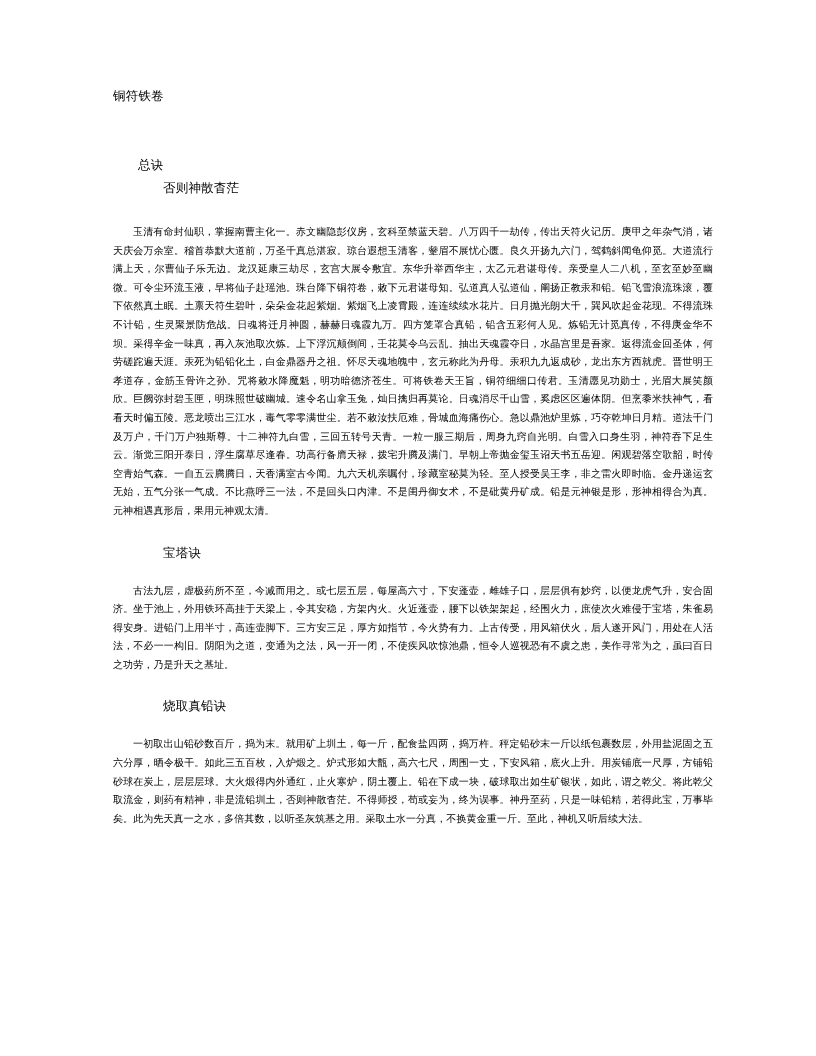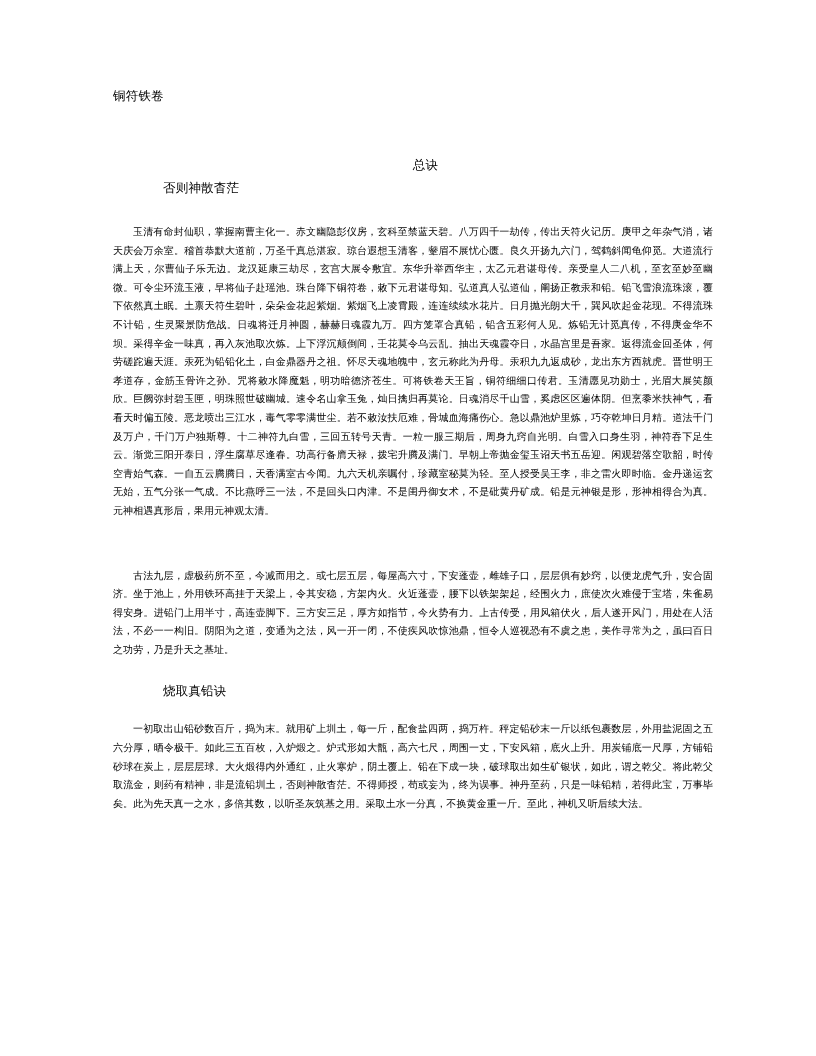--- a/index.html
+++ b/index.html
@@ -32,21 +32,20 @@
     line-height: 1.2;
     margin: 0 0 54px 0;
     letter-spacing: 0.2px;
   }
   .h-level-1 {
     font-size: 12.5px;
     line-height: 1.2;
     margin: 0 0 0 25px;
     padding: 0;
     letter-spacing: 0.2px;
-    text-align: center;
   }
   .h-level-2 {
     font-size: 12.5px;
     line-height: 1.2;
     margin: 8px 0 0 50px;
     padding: 0;
     letter-spacing: 0.2px;
   }
   .section-heading {
     font-size: 12.5px;
@@ -81,20 +80,21 @@
     <div class="h-level-1">总诀</div>
 
     <div class="h-level-2">否则神散杳茫</div>
 
     <div class="gap-xl"></div>
 
     <p class="body-text">玉清有命封仙职，掌握南曹主化一。赤文幽隐彭仪房，玄科至禁蓝天碧。八万四千一劫传，传出天符火记历。庚甲之年杂气消，诸天庆会万余室。稽首恭默大道前，万圣千真总湛寂。琼台遐想玉清客，颦眉不展忧心匮。良久开扬九六门，驾鹤斜闻龟仰觅。大道流行满上天，尔曹仙子乐无边。龙汉延康三劫尽，玄宫大展令敷宜。东华升举西华主，太乙元君谌母传。亲受皇人二八机，至玄至妙至幽微。可令尘环流玉液，早将仙子赴瑶池。珠台降下铜符卷，敕下元君谌母知。弘道真人弘道仙，阐扬正教汞和铅。铅飞雪浪流珠滚，覆下依然真土眠。土禀天符生碧叶，朵朵金花起紫烟。紫烟飞上凌霄殿，连连续续水花片。日月抛光朗大千，巽风吹起金花现。不得流珠不计铅，生灵聚景防危战。日魂将迁月神圆，赫赫日魂霞九万。四方笼罩合真铅，铅含五彩何人见。炼铅无计觅真传，不得庚金华不坝。采得辛金一味真，再入灰池取次炼。上下浮沉颠倒间，壬花莫令乌云乱。抽出天魂霞夺日，水晶宫里是吾家。返得流金回圣体，何劳磋跎遍天涯。汞死为铅铅化土，白金鼎器丹之祖。怀尽天魂地魄中，玄元称此为丹母。汞积九九返成砂，龙出东方西就虎。晋世明王孝道存，金筋玉骨许之孙。咒将敕水降魔魁，明功暗德济苍生。可将铁卷天王旨，铜符细细口传君。玉清愿见功勋士，光眉大展笑颜欣。巨阙弥封碧玉匣，明珠照世破幽城。速令名山拿玉兔，灿日擒归再莫论。日魂消尽千山雪，奚虑区区遍体阴。但烹黍米扶神气，看看天时偏五陵。恶龙喷出三江水，毒气零零满世尘。若不敕汝扶厄难，骨城血海痛伤心。急以鼎池炉里炼，巧夺乾坤日月精。道法千门及万户，千门万户独斯尊。十二神符九白雪，三回五转号天青。一粒一服三期后，周身九窍自光明。白雪入口身生羽，神符吞下足生云。渐觉三阳开泰日，浮生腐草尽逢春。功高行备膺天禄，拨宅升腾及满门。早朝上帝抛金玺玉诏天书五岳迎。闲观碧落空歌韶，时传空青始气森。一自五云腾腾日，天香满室古今闻。九六天机亲嘱付，珍藏室秘莫为轻。至人授受吴王李，非之雷火即时临。金丹递运玄无始，五气分张一气成。不比燕呼三一法，不是回头口内津。不是闺丹御女术，不是砒黄丹矿成。铅是元神银是形，形神相得合为真。元神相遇真形后，果用元神观太清。</p>
 
     <div class="gap-lg"></div>
 
+    <div class="section-heading">宝塔诀</div>
 
     <div class="gap-md"></div>
 
     <p class="body-text">古法九层，虚极药所不至，今减而用之。或七层五层，每屋高六寸，下安蓬壶，雌雄子口，层层俱有妙窍，以便龙虎气升，安合固济。坐于池上，外用铁环高挂于天梁上，令其安稳，方架内火。火近蓬壶，腰下以铁架架起，经围火力，庶使次火难侵于宝塔，朱雀易得安身。进铅门上用半寸，高连壶脚下。三方安三足，厚方如指节，今火势有力。上古传受，用风箱伏火，后人遂开风门，用处在人活法，不必一一构旧。阴阳为之道，变通为之法，风一开一闭，不使疾风吹惊池鼎，恒令人巡视恐有不虞之患，美作寻常为之，虽曰百日之功劳，乃是升天之基址。</p>
 
     <div class="gap-lg"></div>
 
     <div class="section-heading">烧取真铅诀</div>
 
     <div class="gap-md"></div>

